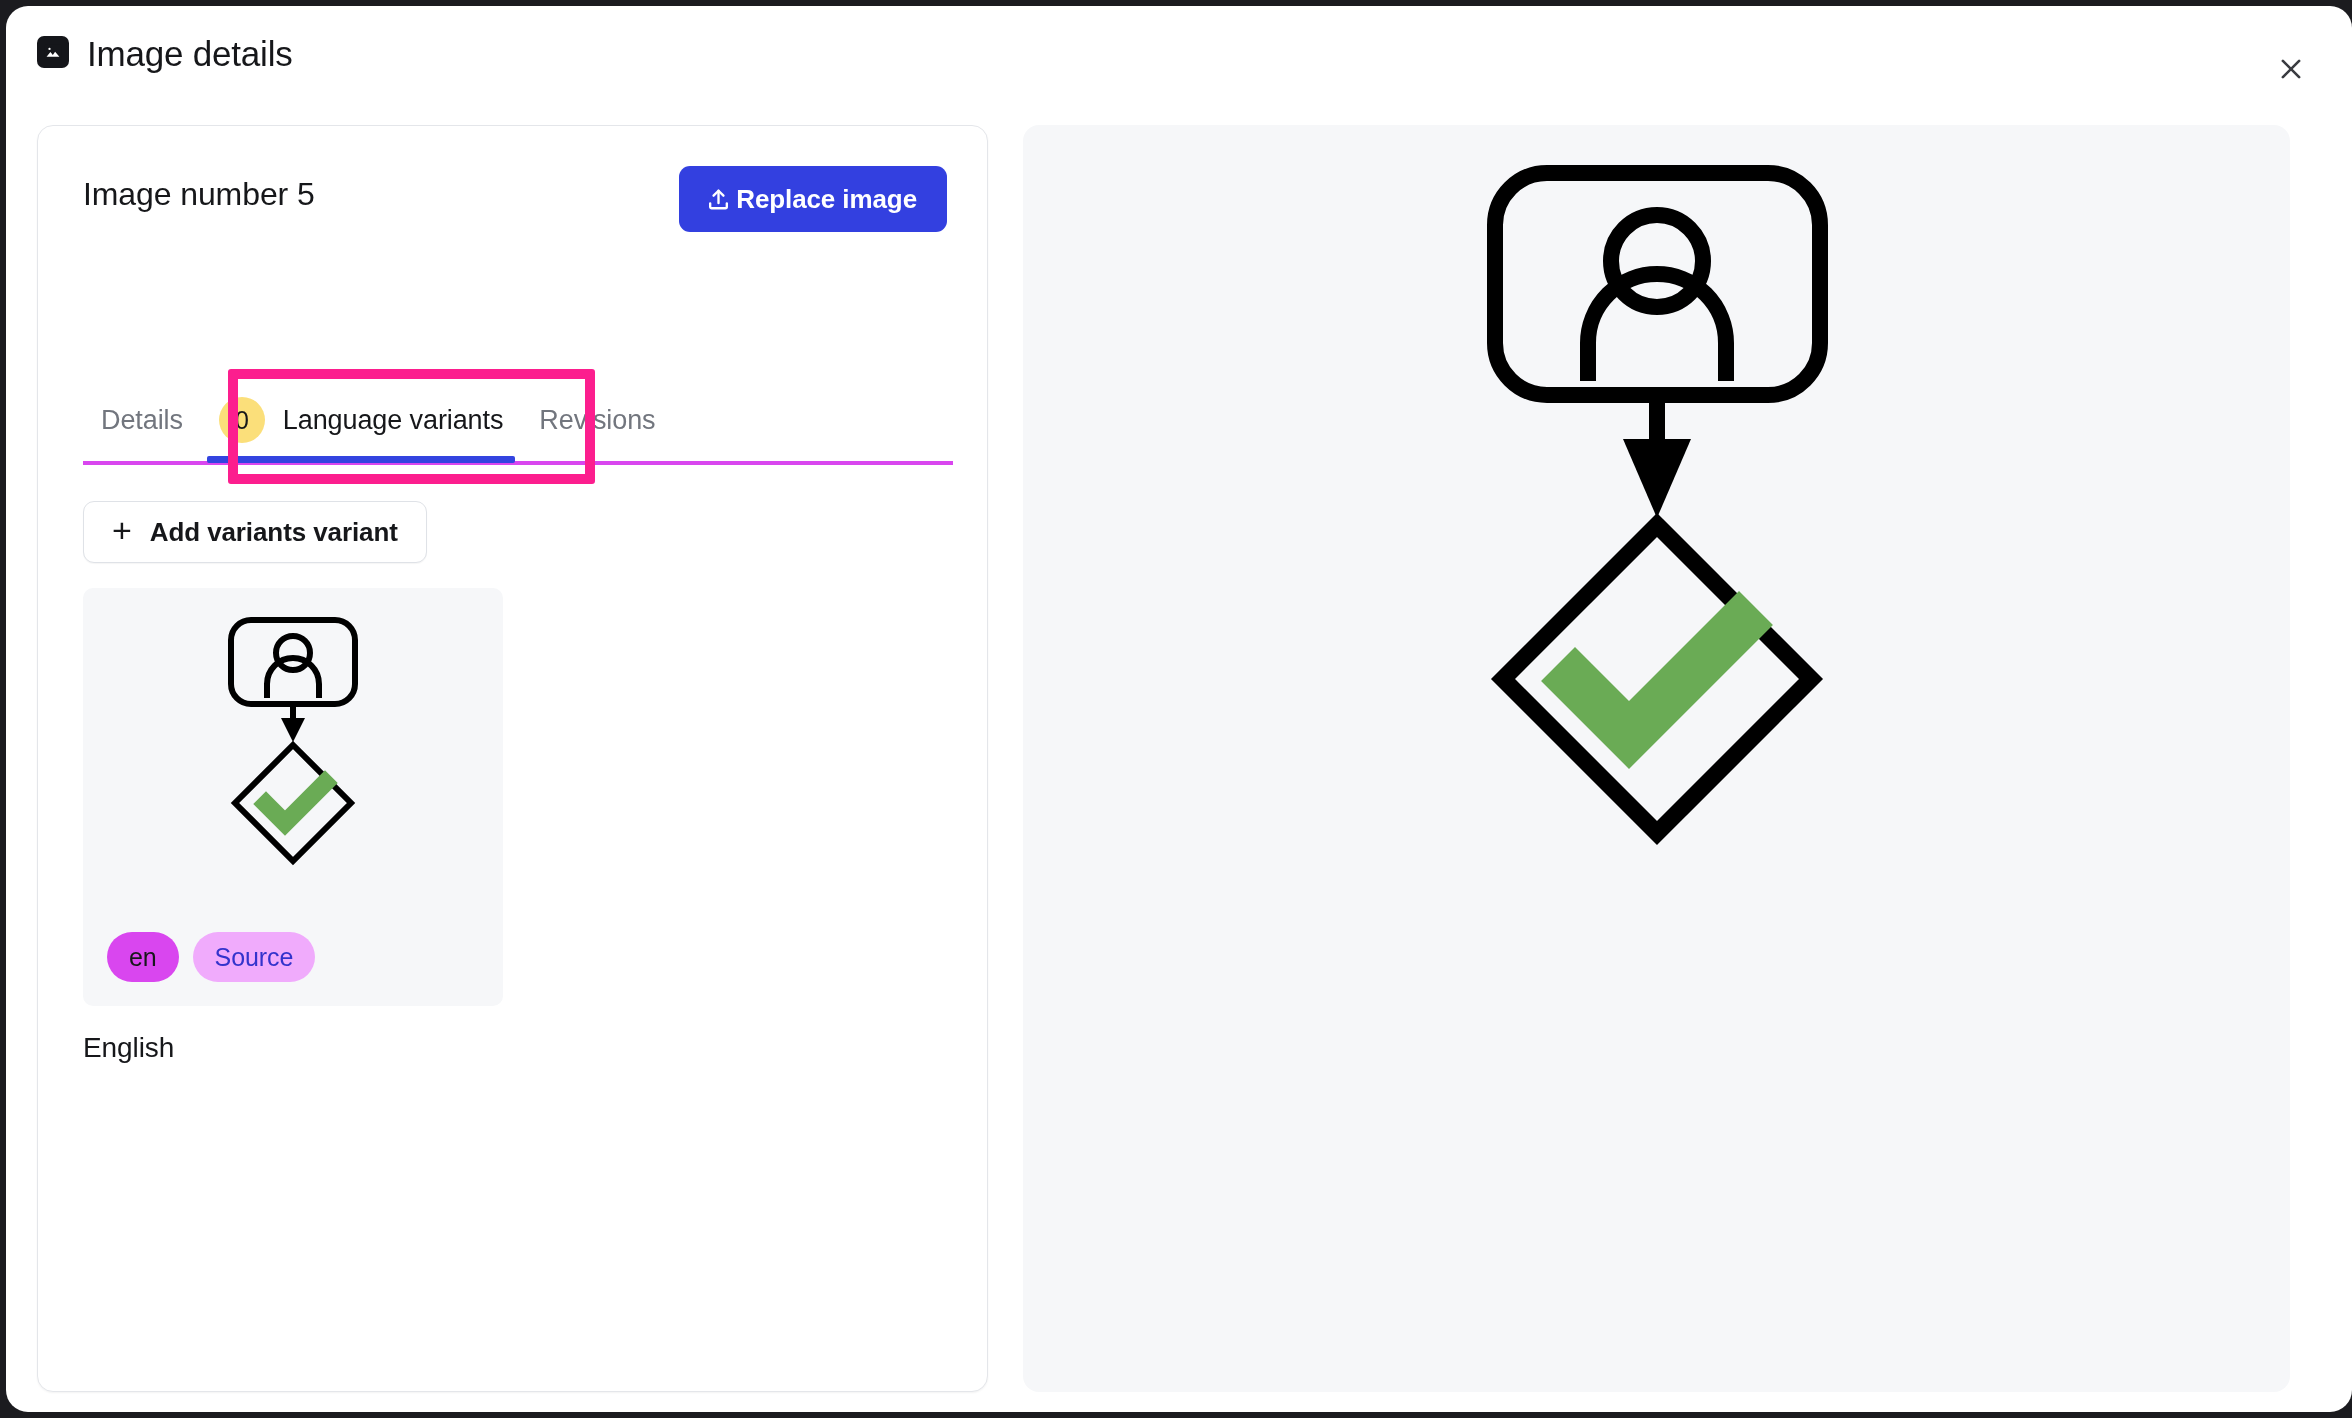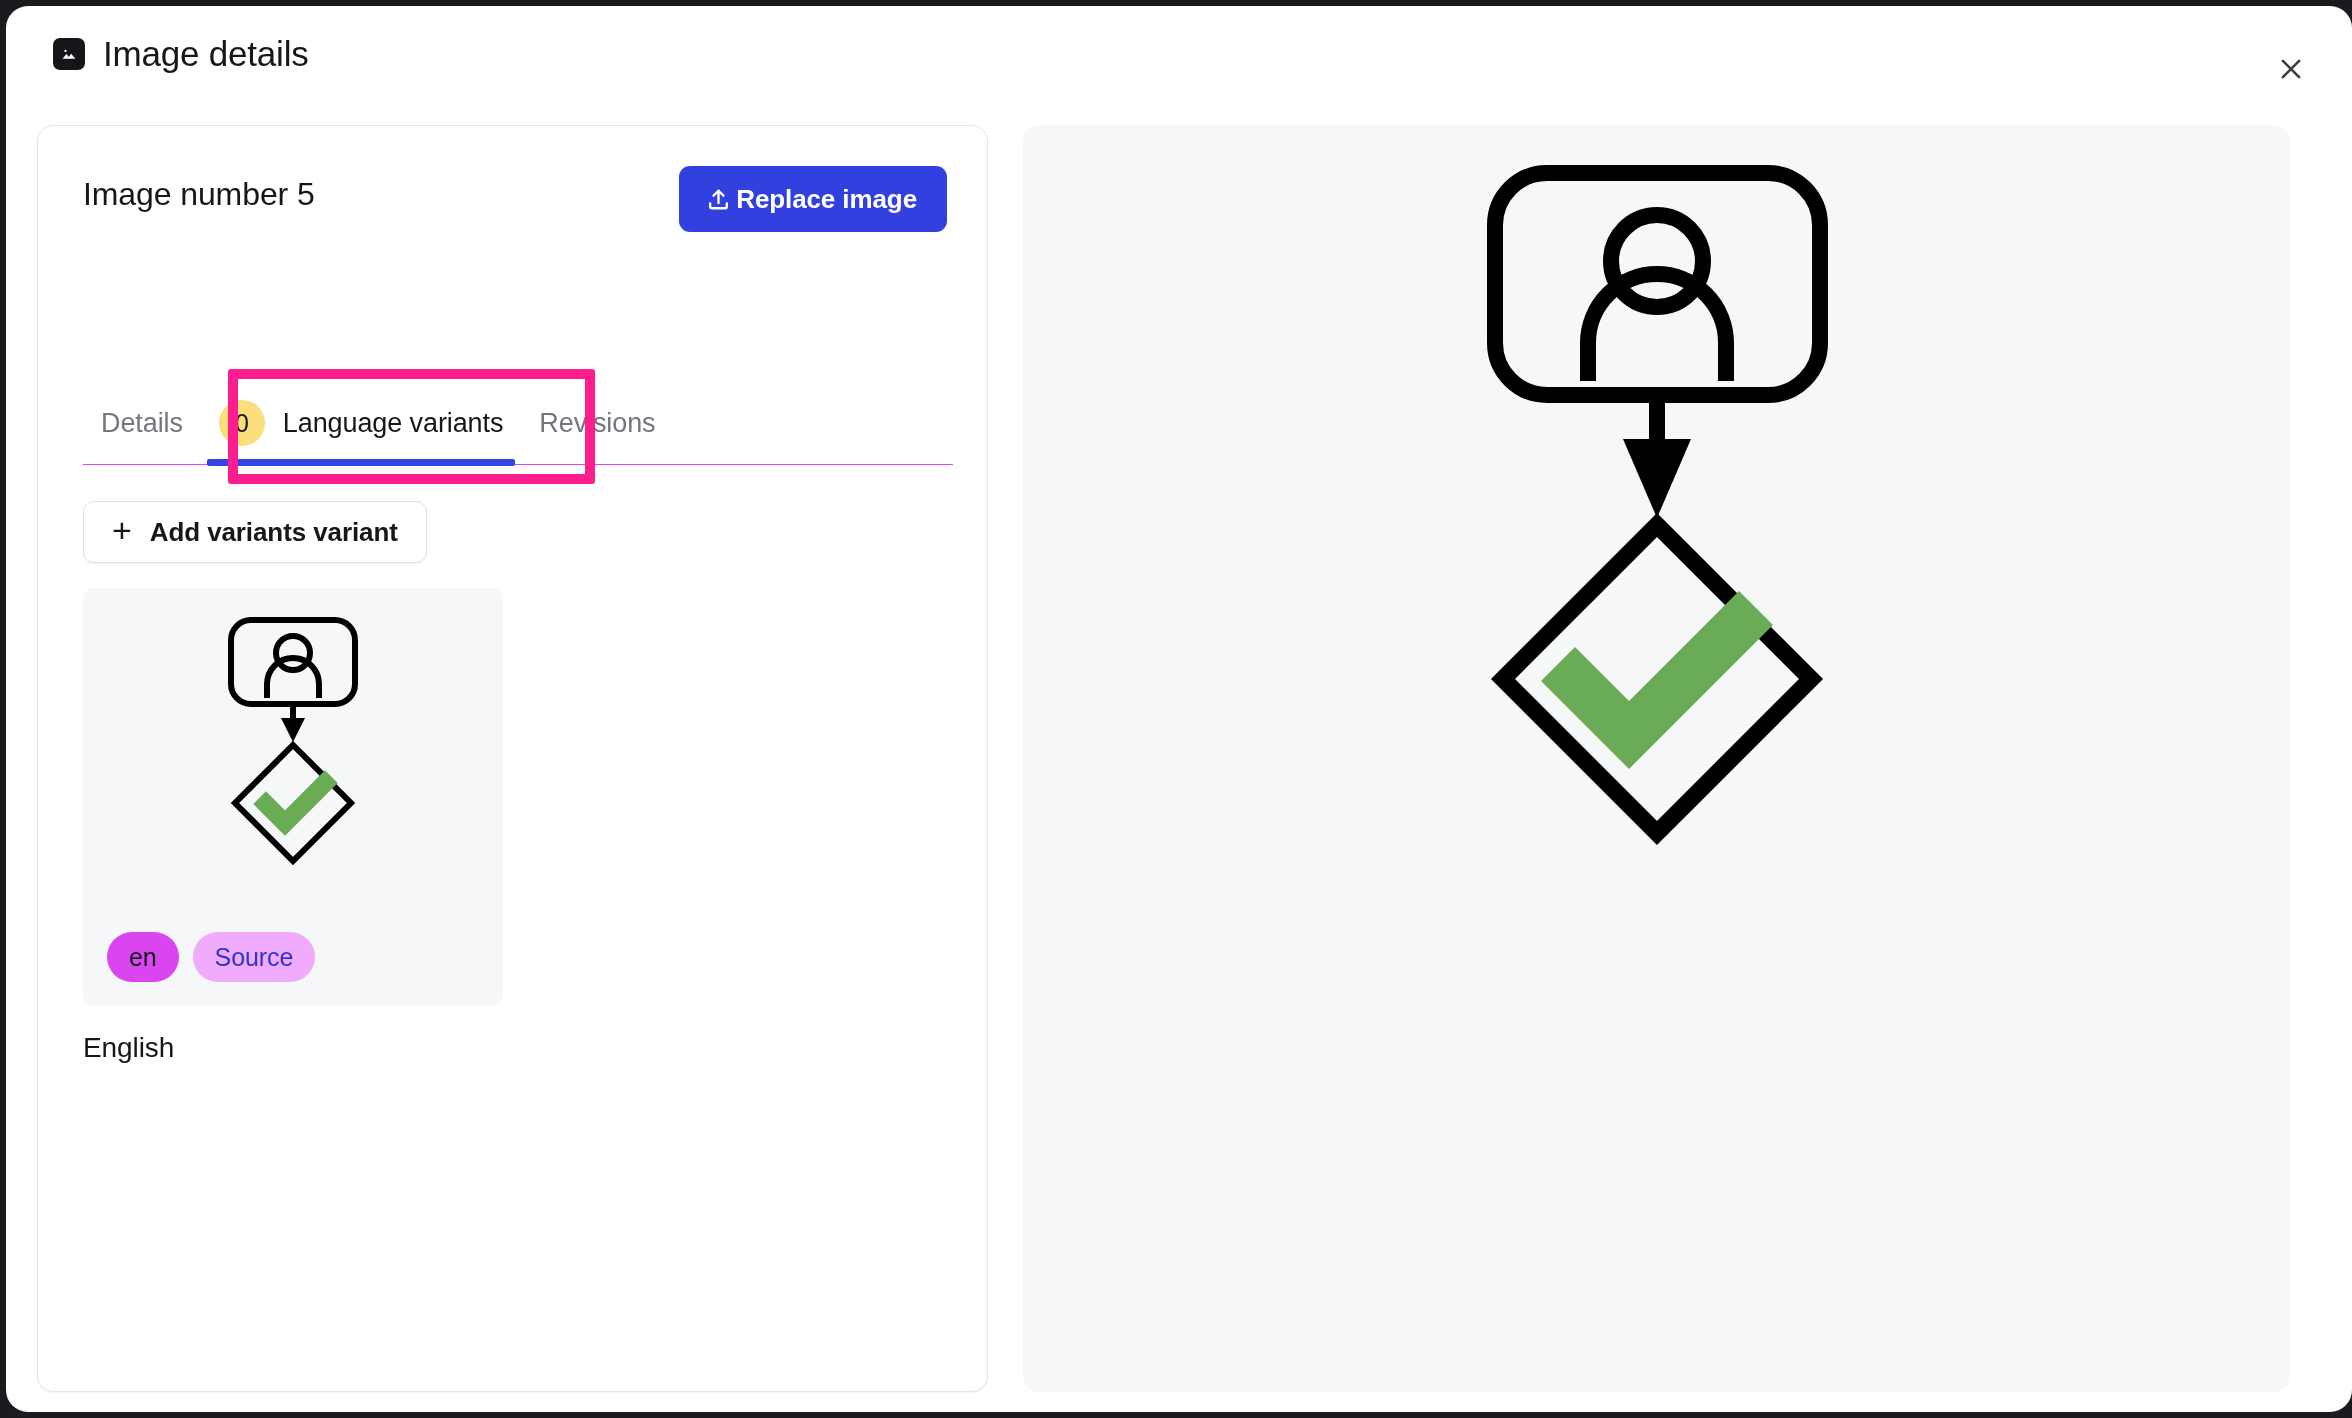--- a/index.html
+++ b/index.html
@@ -29,23 +29,21 @@
     left: 0; top: 0;
     width: 100%;
     height: 118px;
   }
 
   #title-wrap {
     position: absolute;
     left: 31px;
     top: 30px;
     display: flex;
-    align-items: center;
     gap: 18px;
-    margin-left: 16px;
   }
 
   .img-badge-icon {
     width: 32px;
     height: 32px;
     background: #15161a;
     border-radius: 7px;
     display: flex;
     align-items: center;
     justify-content: center;
@@ -141,21 +139,21 @@
 
   
   #tabs {
     position: absolute;
     left: 45px;
     top: 255px;
     width: 870px;
     height: 84px;
     display: flex;
     align-items: flex-end;
-    border-bottom: 1px solid #d946ef;
+    border-bottom: 4px solid #d946ef;
   }
 
   .tab {
     display: flex;
     align-items: center;
     gap: 18px;
     height: 82px;
     padding: 0 18px;
     font-size: 27px;
     color: #72767e;

